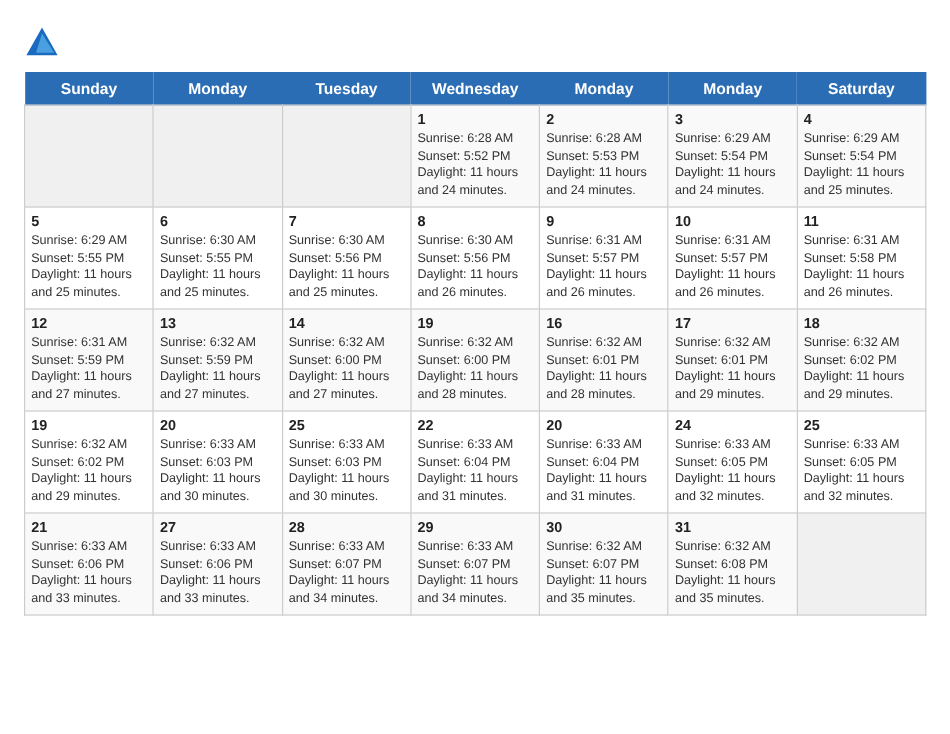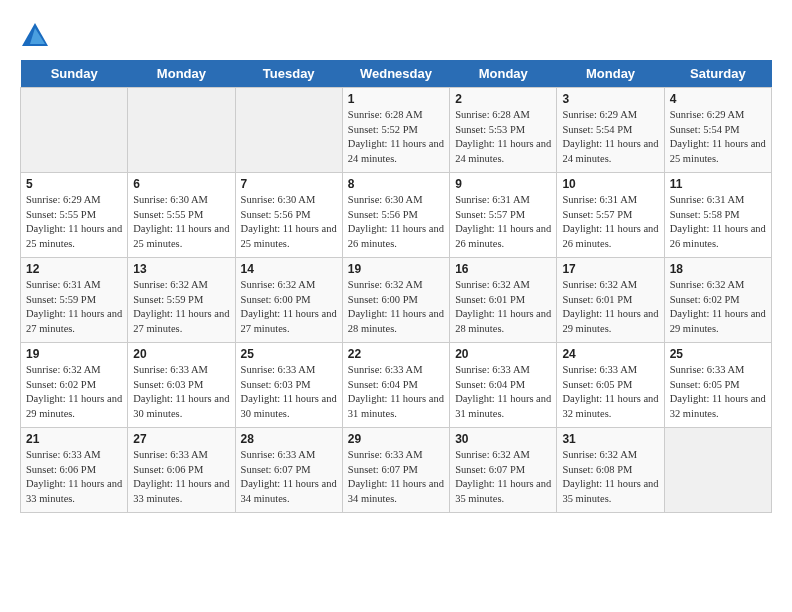--- a/index.html
+++ b/index.html
@@ -81,21 +81,20 @@
       font-weight: bold;
       font-size: 12px;
       color: #222;
       display: block;
       margin-bottom: 2px;
     }
     .day-info {
       color: #333;
       font-size: 10.5px;
       line-height: 1.4;
-      font-family: Liberation Serif, serif;
     }
     .empty-cell {
       background: #f0f0f0 !important;
     }
   </style>
 </head>
 <body>
 
 <div class="header">
   <div class="logo">

